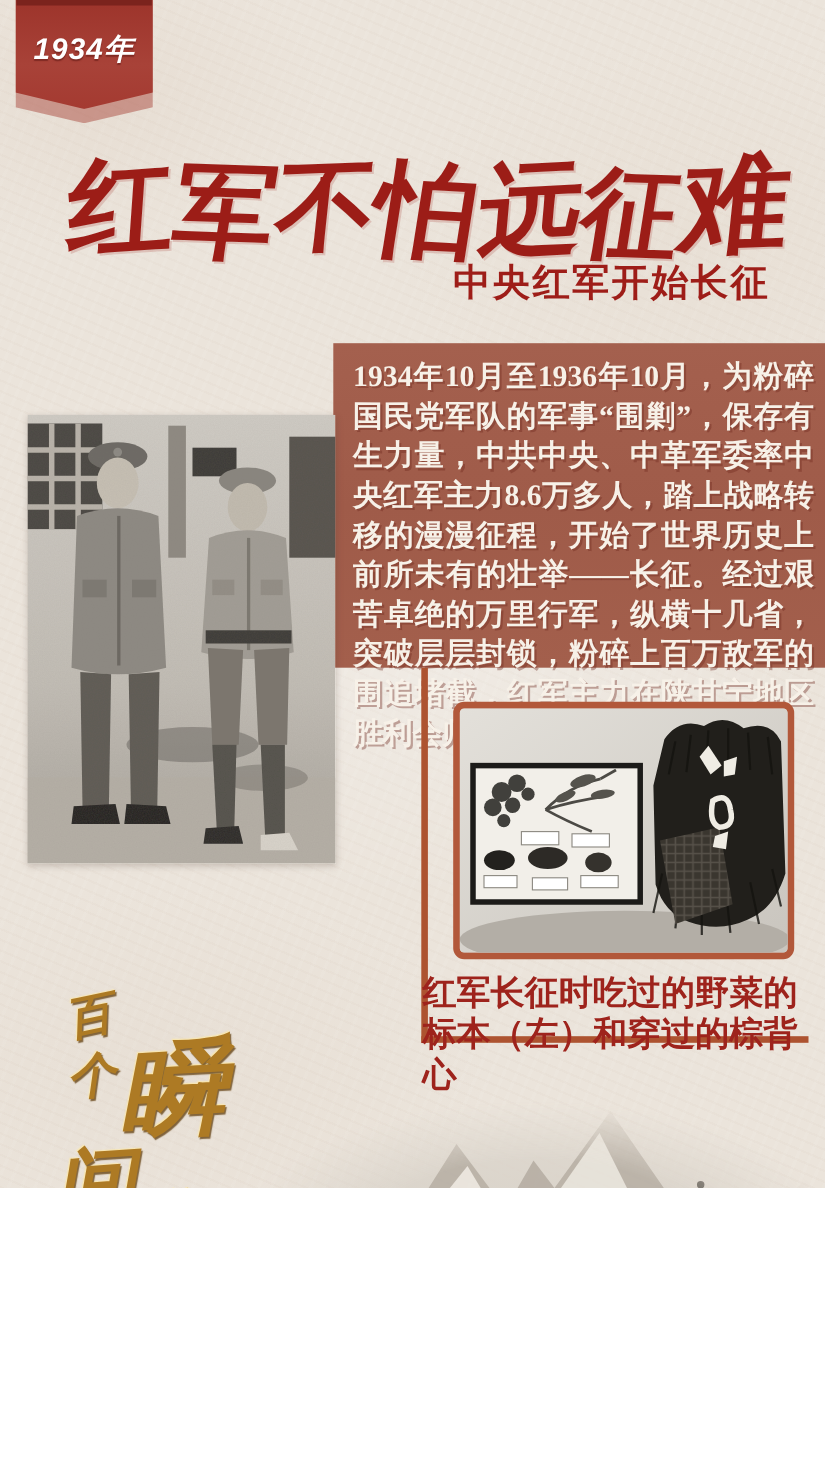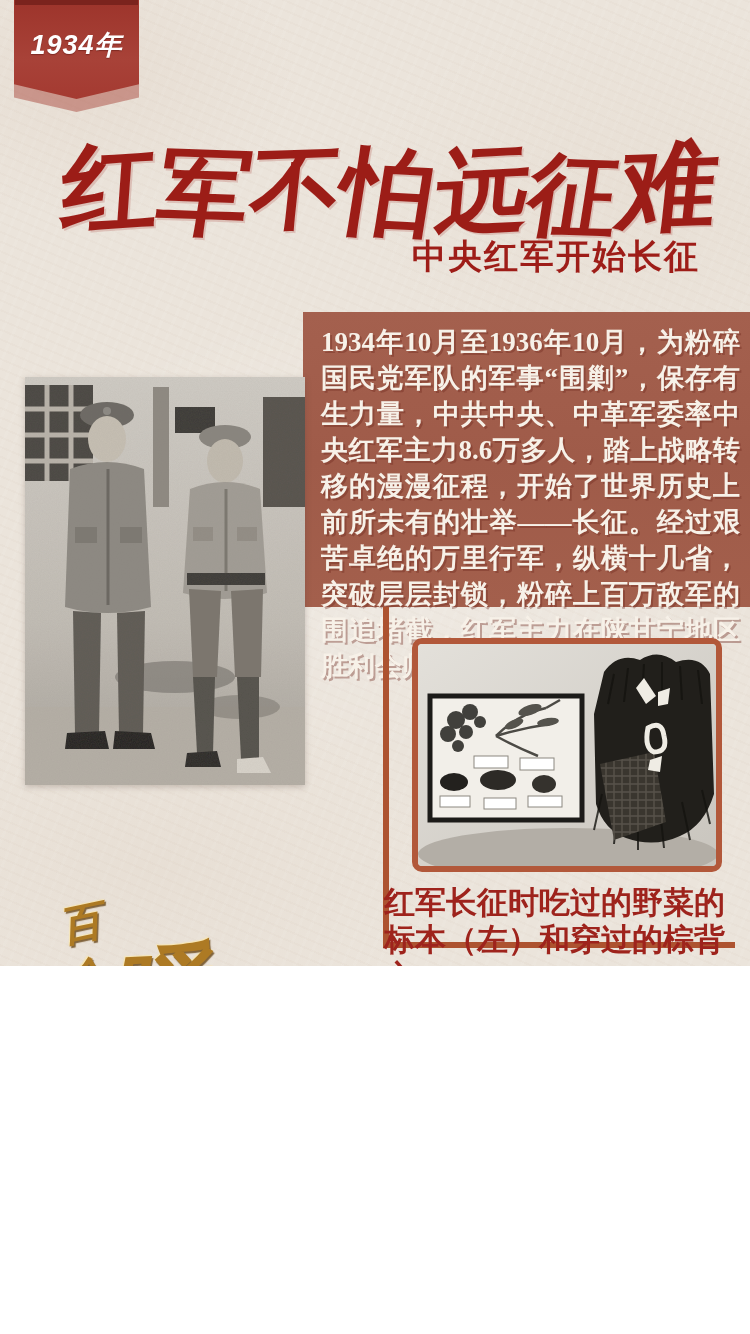--- a/index.html
+++ b/index.html
@@ -1,17 +1,17 @@
 <!DOCTYPE html>
 <html><head>
 <meta charset="utf-8">
 <style>
   html,body{margin:0;padding:0;}
   body{width:750px;height:1334px;font-family:"Liberation Sans",sans-serif;}
-  #poster{position:relative;width:750px;height:966px;overflow:hidden;
+  #poster{position:relative;width:750px;height:1080px;overflow:hidden;
     background-color:#ebe4db;
     background-image:
       radial-gradient(ellipse 300px 200px at 12% 8%, rgba(205,180,160,.14), transparent 70%),
       radial-gradient(ellipse 400px 260px at 85% 20%, rgba(210,190,170,.12), transparent 70%),
       radial-gradient(ellipse 500px 300px at 50% 55%, rgba(255,255,255,.25), transparent 75%),
       radial-gradient(ellipse 420px 240px at 20% 90%, rgba(205,185,165,.12), transparent 70%),
       repeating-linear-gradient(23deg, rgba(190,165,145,.05) 0 2px, transparent 2px 9px),
       repeating-linear-gradient(-67deg, rgba(255,255,255,.06) 0 3px, transparent 3px 11px);
   }
 

